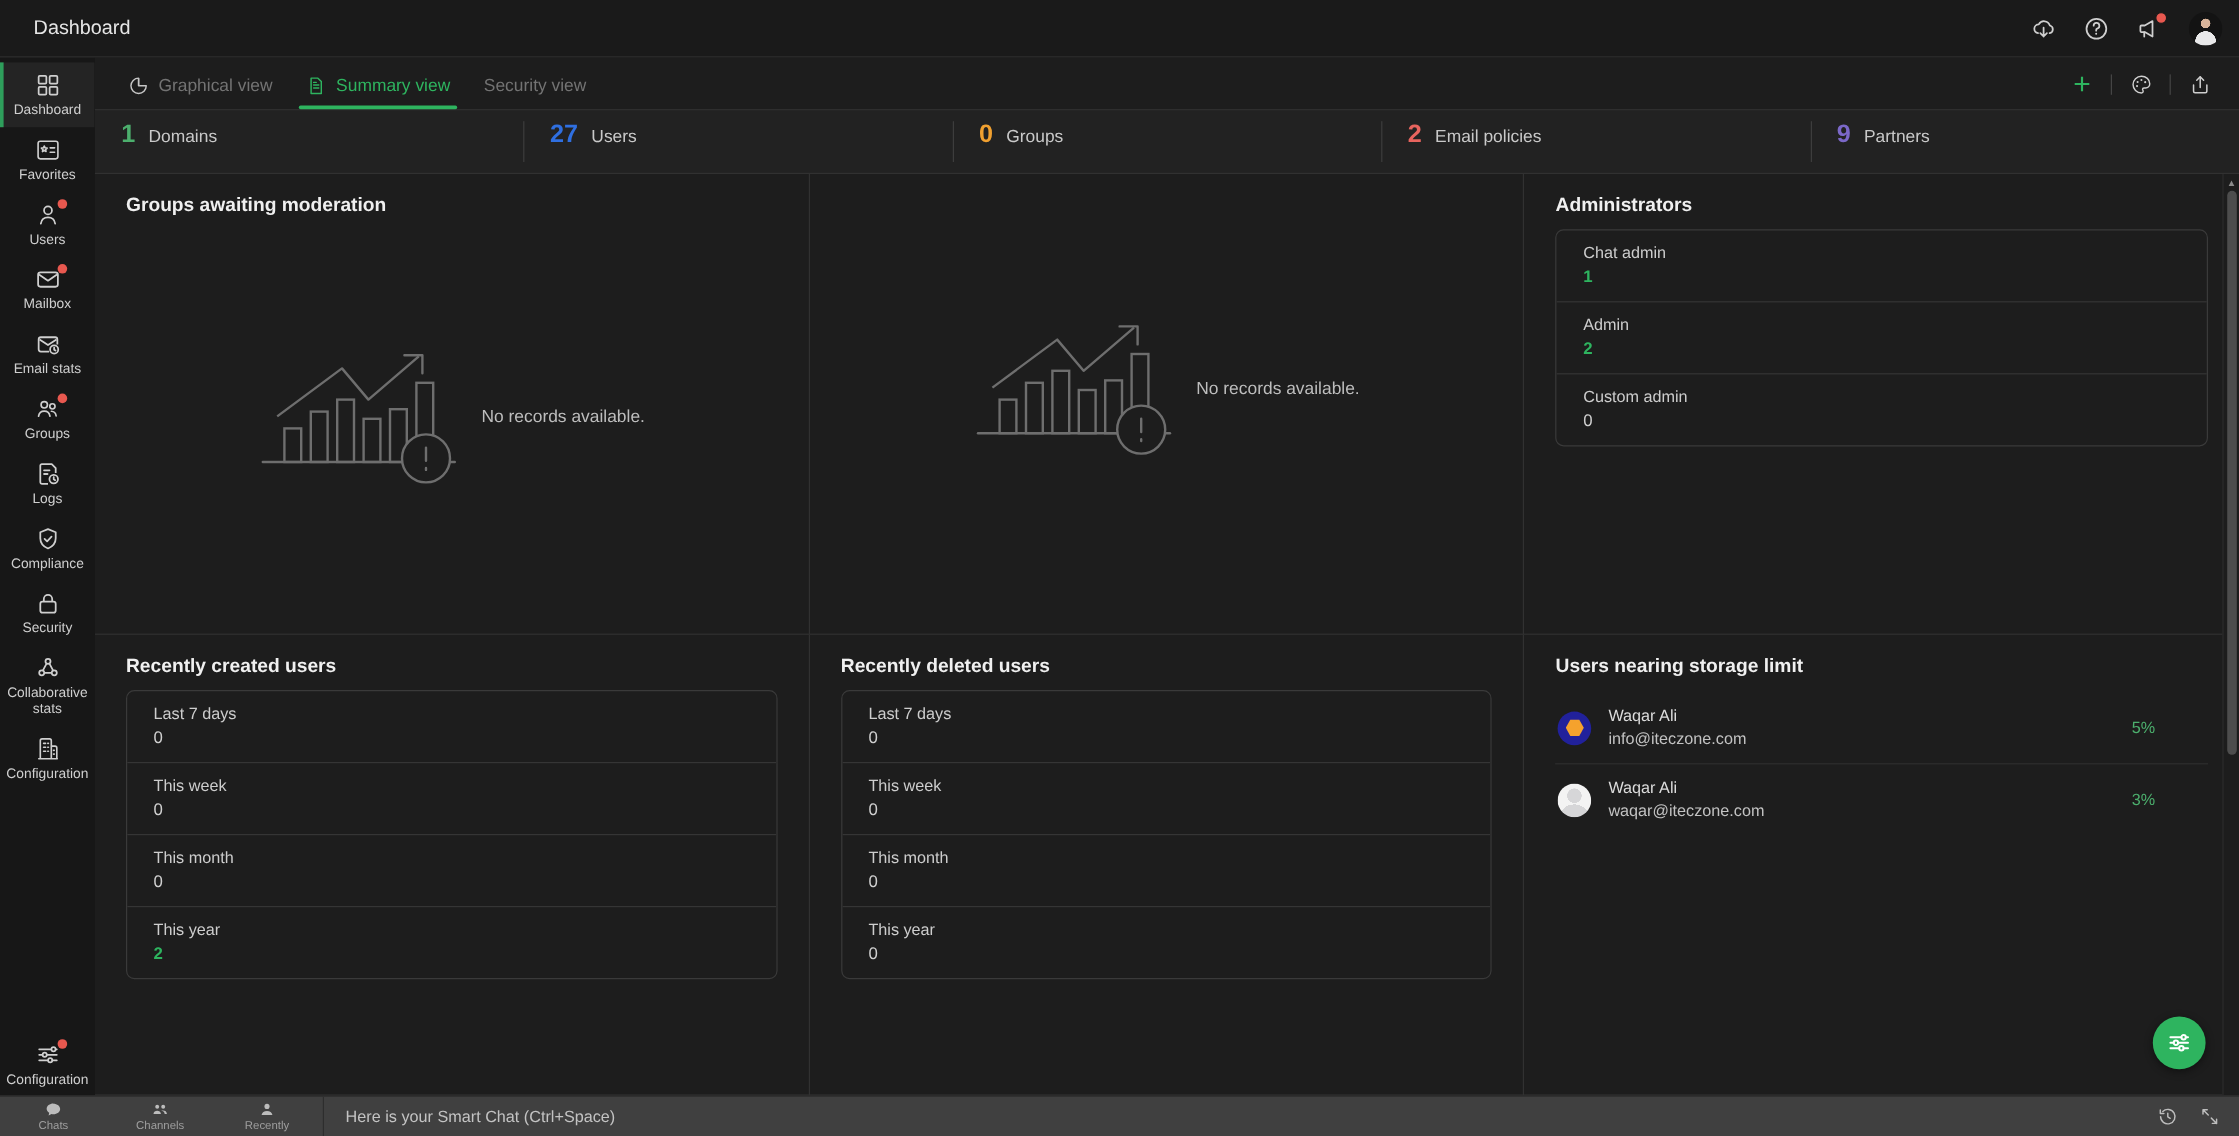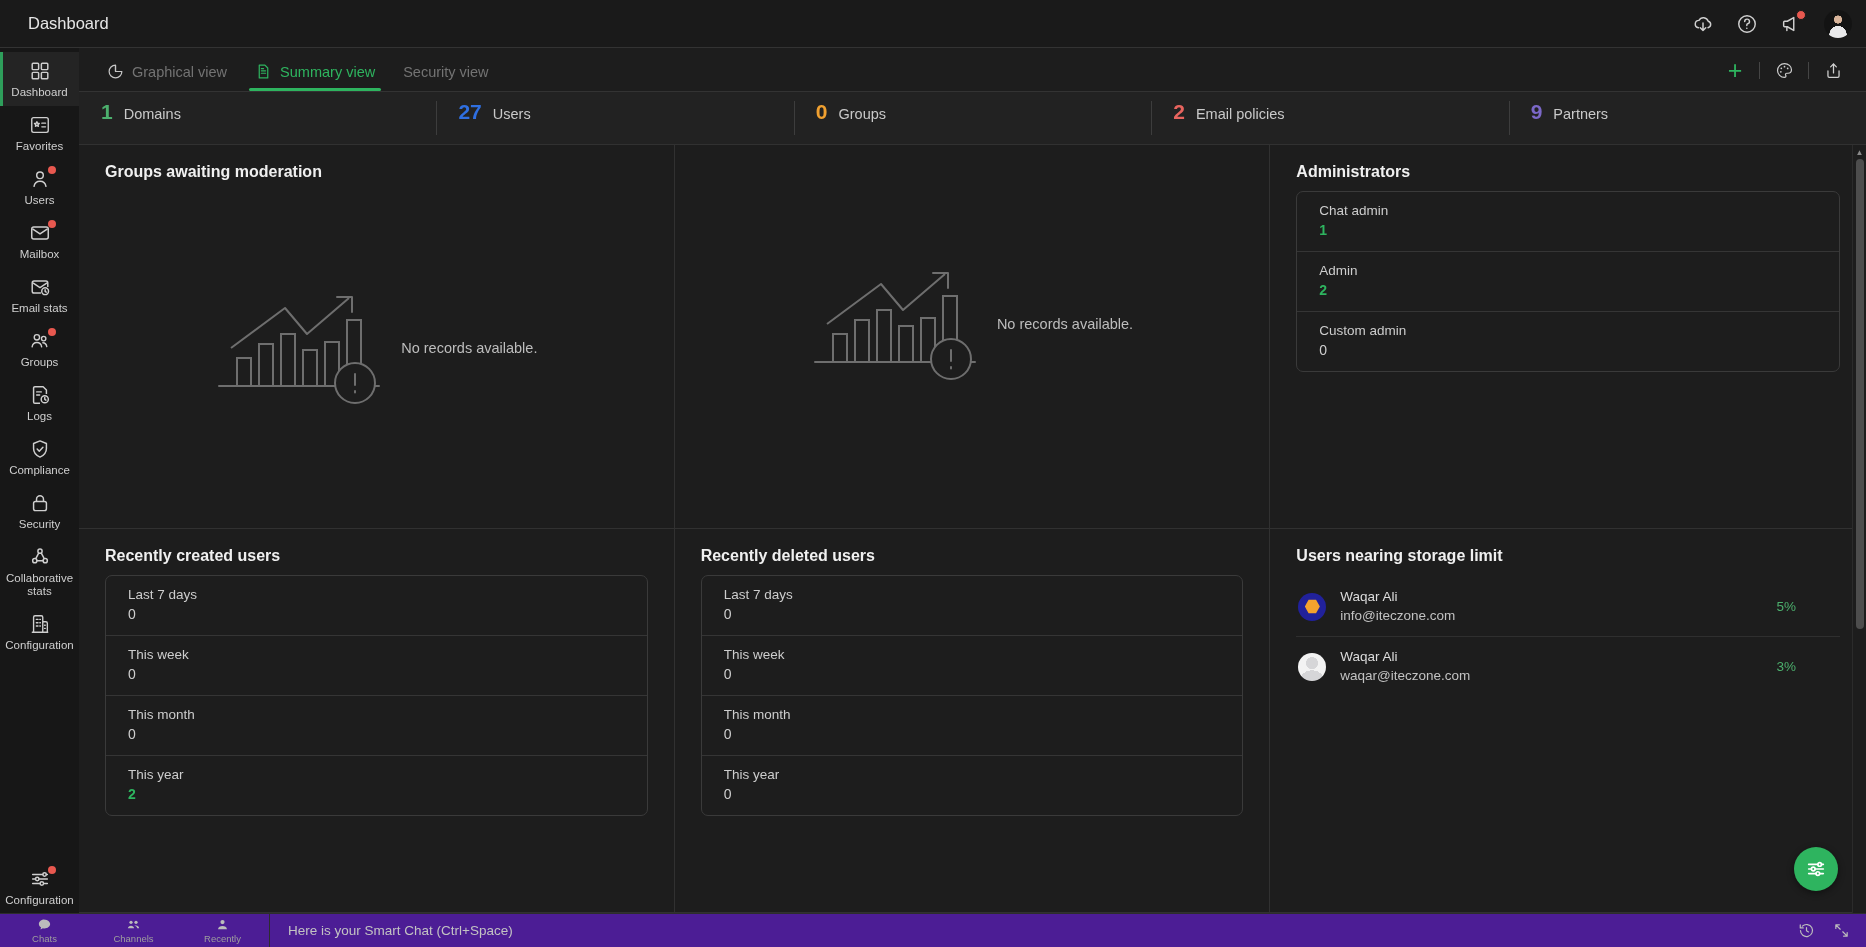--- a/index.html
+++ b/index.html
@@ -229,21 +229,21 @@
     position: absolute; right: 28px; bottom: 22px;
     width: 44px; height: 44px; border-radius: 50%;
     background: #2eb45f; display: flex; align-items: center; justify-content: center;
     cursor: pointer; box-shadow: 0 2px 7px rgba(0,0,0,.45); z-index: 5;
   }
   #fab svg { width: 22px; height: 22px; color: #fff; }
 
   
   #bottombar {
     position: absolute; left: 0; right: 0; bottom: 0; height: 34px;
-    background: #4c1d95; display: flex; align-items: center;
+    background: #404040; display: flex; align-items: center;
     border-top: 1px solid #2d2d2d;
   }
   #bb-left { display: flex; align-items: stretch; height: 100%; }
   .bb-item {
     width: 89px; display: flex; flex-direction: column; align-items: center;
     justify-content: center; gap: 1px; cursor: pointer;
   }
   .bb-item .bico { width: 15px; height: 15px; color: #bcbcbc; }
   .bb-item .blbl { font-size: 9.5px; color: #9e9e9e; }
   #bb-sep { width: 1px; height: 100%; background: #2d2d2d; margin-left: 2px; }

